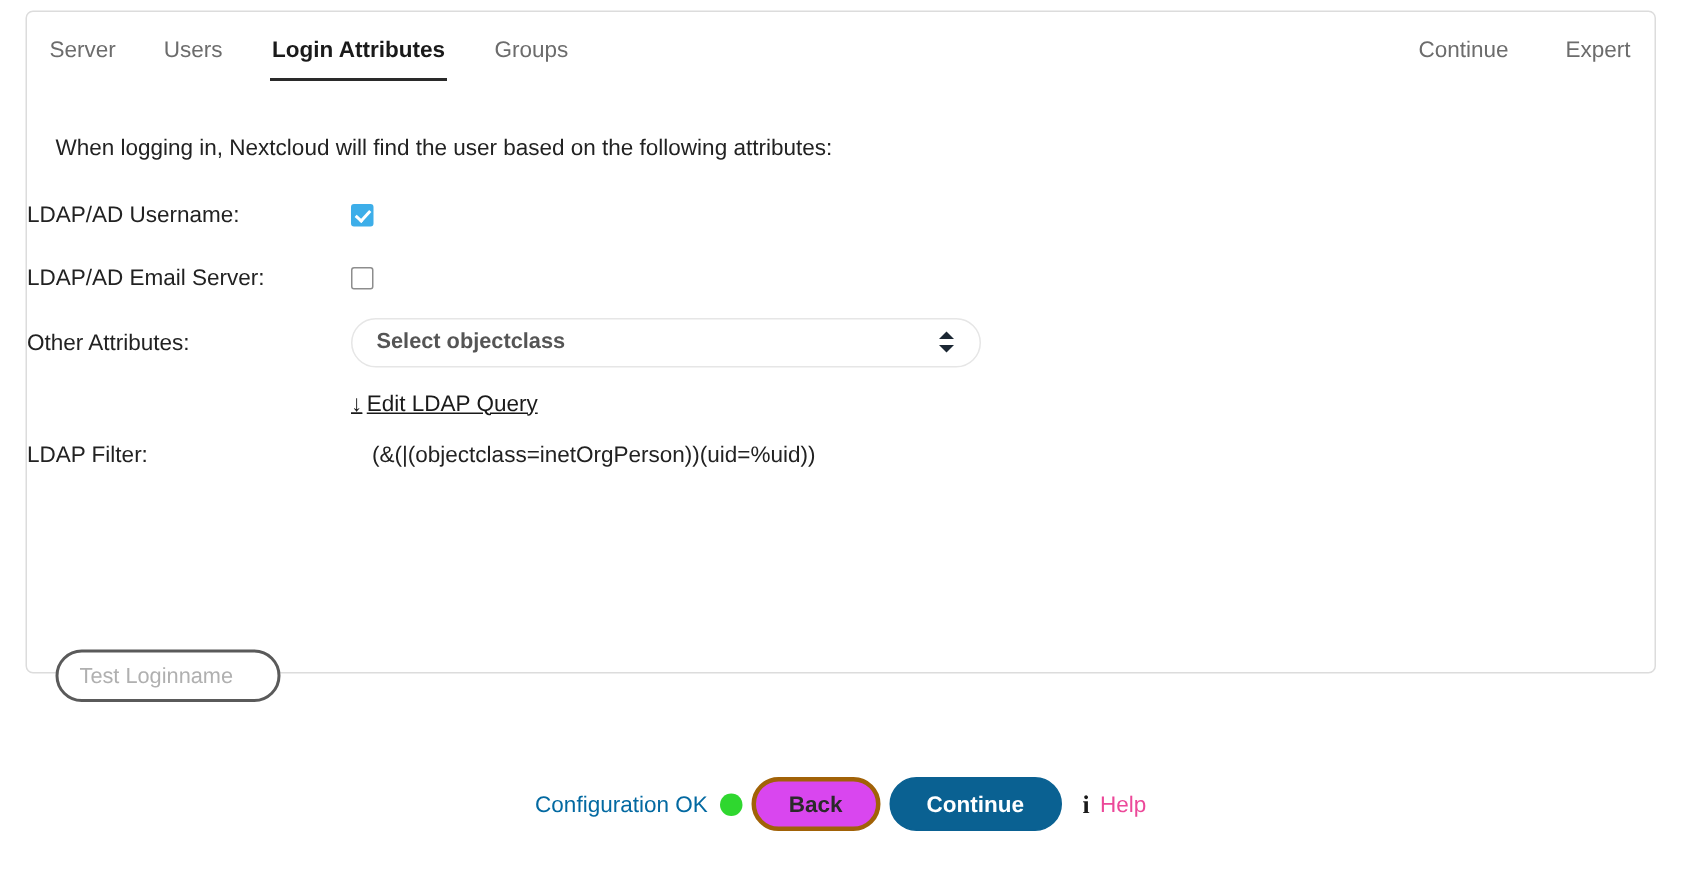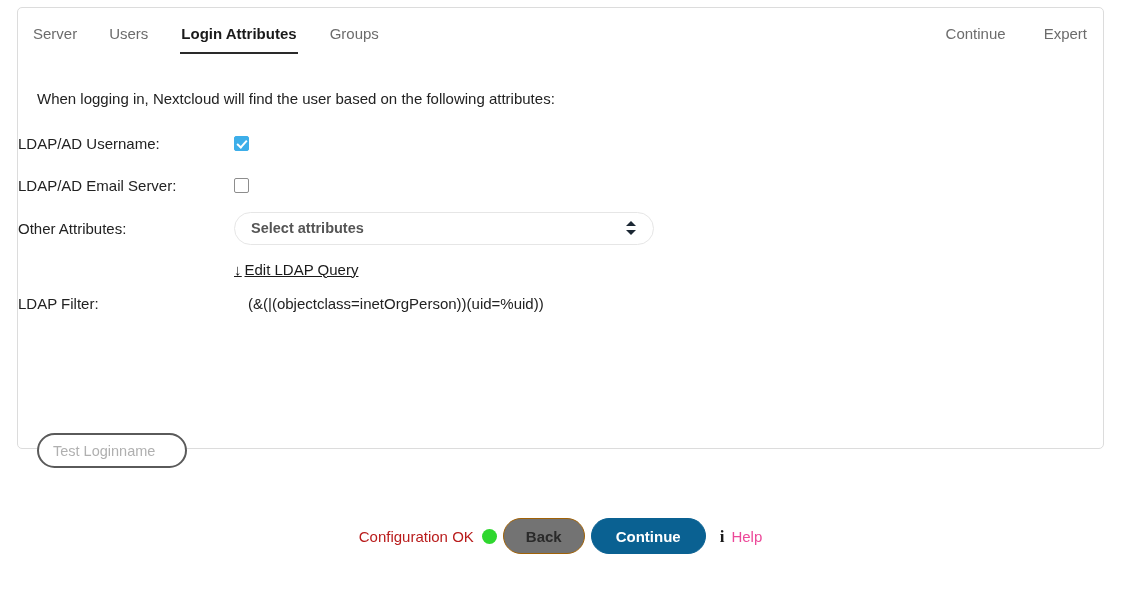--- a/index.html
+++ b/index.html
@@ -255,21 +255,21 @@
     position: absolute;
     left: 0;
     right: 0;
     top: 458px;
     display: flex;
     align-items: center;
     justify-content: center;
   }
   .status-text {
     font-size: 15px;
-    color: #b91c1c;
+    color: #0369a1;
     white-space: nowrap;
   }
   .status-dot {
     width: 15px;
     height: 15px;
     border-radius: 50%;
     background: #2fd72f;
     margin-left: 8px;
     margin-right: 6px;
     display: inline-block;
@@ -281,22 +281,22 @@
     font-family: "Liberation Sans", sans-serif;
     font-size: 15px;
     font-weight: bold;
     cursor: pointer;
     display: inline-flex;
     align-items: center;
     justify-content: center;
     box-sizing: border-box;
   }
   .btn-back {
-    background: #737373;
-    border: 1px solid #a16207;
+    background: #d946ef;
+    border: 3px solid #a16207;
     color: #2a2a2a;
   }
   .btn-continue {
     background: #0a6192;
     border: 1px solid #0a6192;
     color: #ffffff;
     margin-left: 6px;
     padding: 0 24px;
   }
   .helplink {
@@ -354,21 +354,21 @@
         <div class="row-label">LDAP/AD Email Server:</div>
         <div class="row-control">
           <span class="cbox unchecked"></span>
         </div>
       </div>
 
       <div class="row row-select">
         <div class="row-label">Other Attributes:</div>
         <div class="row-control">
           <div class="selectbox">
-            <span class="sel-text">Select attributes</span>
+            <span class="sel-text">Select objectclass</span>
             <span class="stepper"></span>
           </div>
         </div>
       </div>
 
       <div class="row row-link">
         <div class="row-label"></div>
         <div class="row-control">
           <span class="querylink"><span class="arrow">↓</span><span>Edit LDAP Query</span></span>
         </div>

